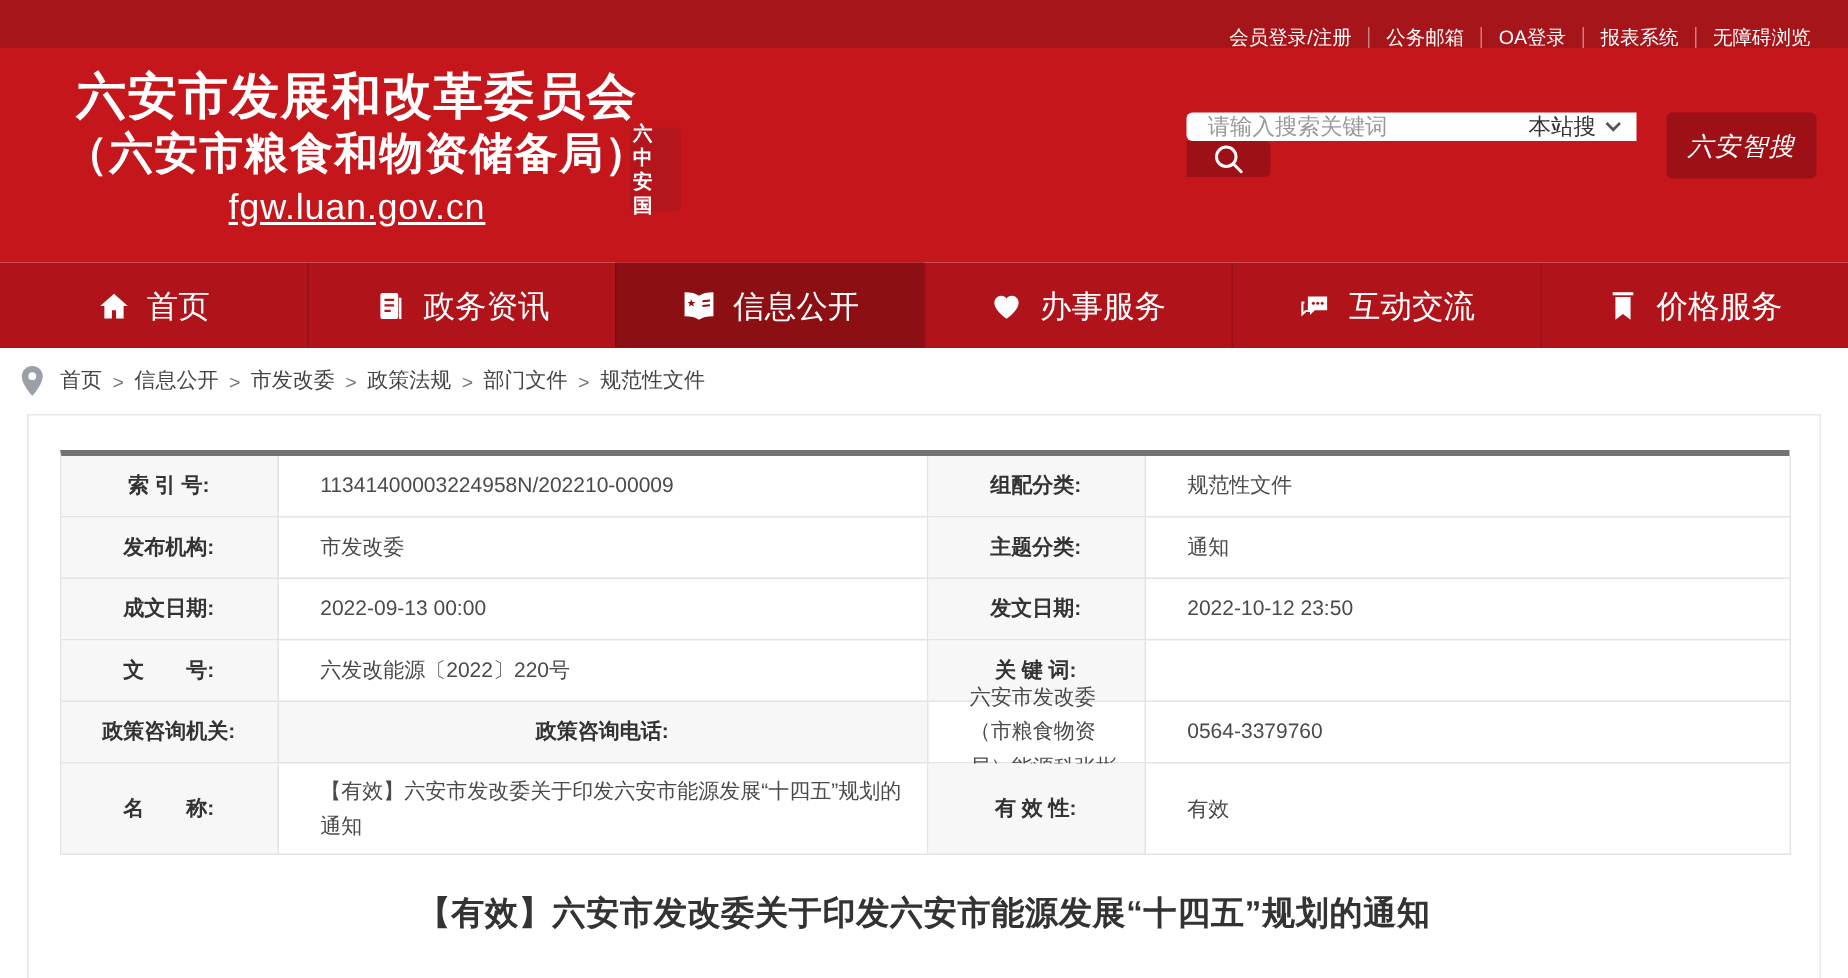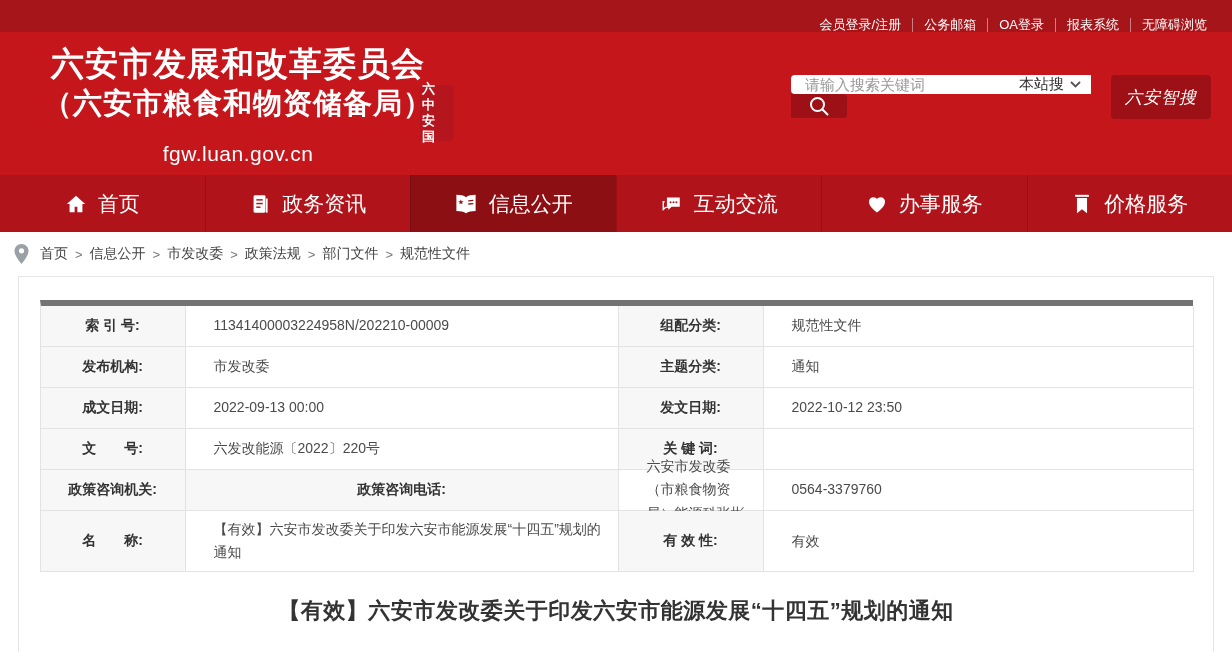--- a/index.html
+++ b/index.html
@@ -11,21 +11,21 @@
     align-items: flex-end; padding-right: 14px; }
   .topbar a { color: #fff; font-size: 13px; text-decoration: none; padding: 0 11px;
     border-right: 1px solid rgba(255,255,255,.45); line-height: 14px; cursor: pointer; }
   .topbar a:last-child { border-right: none; }
 
   
   .header { height: 143px; background: #C5161C; position: relative; }
   .brand { position: absolute; left: 12px; top: 12px; width: 452px; text-align: center; color: #fff; }
   .brand-line1 { font-size: 33px; font-weight: bold; letter-spacing: 1px; line-height: 40px; }
   .brand-line2 { font-size: 29px; font-weight: bold; letter-spacing: 1px; line-height: 38px; }
-  .brand-domain { font-size: 21px; margin-top: 20px; letter-spacing: .5px; }
+  .brand-domain { font-size: 24px; margin-top: 3px; letter-spacing: .5px; text-decoration: underline; }
   .seal { position: absolute; left: 420px; top: 53px; width: 34px; height: 56px;
     background: #B5161D; border-radius: 4px; display: grid; grid-template-columns: 1fr 1fr;
     align-content: center; justify-items: center; color: #fff; font-size: 13px; line-height: 16px;
     font-weight: bold; padding: 2px; }
   .searchwrap { position: absolute; right: 21px; top: 43px; display: flex; align-items: center; }
   .searchbox { display: flex; align-items: stretch; height: 44px; flex-direction: column; }
   .search-input-area { background: #fff; border-radius: 4px 0 0 4px; width: 300px;
     display: flex; align-items: center; padding: 0 10px 0 14px; }
   .search-input-area input { border: none; outline: none; flex: 1; font-size: 15px;
     color: #333; font-family: "Liberation Sans", sans-serif; min-width: 0; }
@@ -51,21 +51,21 @@
   .crumbbar .pin { margin-right: 10px; display: flex; }
   .crumb-item { color: #444; font-size: 14px; text-decoration: none; cursor: pointer; }
   .crumb-sep { color: #777; font-size: 13px; margin: 0 7px; }
 
   
   .panel { position: absolute; left: 18px; top: 276px; width: 1196px; height: 400px;
     background: #fff; border: 1px solid #e6e6e6; }
   .meta-table { width: 1153px; margin: 23px auto 0; display: grid;
     grid-template-columns: 145px 433px 145px 430px;
     grid-template-rows: repeat(5, 41px) auto;
-    border-top: 6px solid #737373; border-left: 1px solid #e3e3e3; }
+    border-top: 4px solid #737373; border-left: 1px solid #e3e3e3; }
   .cell { border-right: 1px solid #e3e3e3; border-bottom: 1px solid #e3e3e3;
     display: flex; align-items: center; font-size: 14px; }
   .cell.label { background: #f7f7f7; justify-content: center; font-weight: bold;
     color: #333; text-align: center; padding: 4px 6px; }
   .cell.value { color: #4a4a4a; padding: 7px 12px 7px 28px; line-height: 1.65; }
   .doc-title { margin-top: 24px; text-align: center; font-size: 22px; font-weight: bold;
     color: #333; letter-spacing: .5px; }
 </style>
 </head>
 <body>
@@ -128,37 +128,37 @@
   <div class="nav-item active">
     <svg width="24" height="22" viewBox="0 0 26 24">
       <path fill="#fff" d="M13 4.5C10.6 2.8 7.2 2 2.5 2v17.5c4.7 0 8.1.8 10.5 2.5 2.4-1.7 5.8-2.5 10.5-2.5V2c-4.7 0-8.1.8-10.5 2.5z"></path>
       <polygon fill="#8C0F14" points="7.3,7 8.2,9 10.3,9.1 8.7,10.4 9.3,12.4 7.3,11.2 5.6,12.4 6.2,10.4 4.6,9.1 6.6,9"></polygon>
       <line x1="15.5" y1="8.5" x2="21" y2="8" stroke="#8C0F14" stroke-width="1.4"></line>
       <line x1="15.5" y1="12" x2="21" y2="11.5" stroke="#8C0F14" stroke-width="1.4"></line>
     </svg>
     <span>信息公开</span>
   </div>
   <div class="nav-item">
+    <svg width="22" height="22" viewBox="0 0 24 24">
+      <path fill="#fff" d="M12 21.2S3.2 15.4 3.2 9.6c0-2.8 2.2-5 5-5 1.6 0 3 .8 3.8 2 .8-1.2 2.2-2 3.8-2 2.8 0 5 2.2 5 5 0 5.8-8.8 11.6-8.8 11.6z"></path>
+    </svg>
+    <span>办事服务</span>
+  </div>
+  <div class="nav-item">
     <svg width="23" height="22" viewBox="0 0 24 24">
       <path fill="#fff" d="M7 5h14v10h-9l-3.5 3.5V15H7z"></path>
       <path fill="none" stroke="#fff" stroke-width="1.5" d="M4.5 9.5H3V18l2.5-2.3H11"></path>
       <circle cx="11" cy="10" r="1.1" fill="#B0131A"></circle>
       <circle cx="14.2" cy="10" r="1.1" fill="#B0131A"></circle>
       <circle cx="17.4" cy="10" r="1.1" fill="#B0131A"></circle>
     </svg>
     <span>互动交流</span>
   </div>
   <div class="nav-item">
     <svg width="22" height="22" viewBox="0 0 24 24">
-      <path fill="#fff" d="M12 21.2S3.2 15.4 3.2 9.6c0-2.8 2.2-5 5-5 1.6 0 3 .8 3.8 2 .8-1.2 2.2-2 3.8-2 2.8 0 5 2.2 5 5 0 5.8-8.8 11.6-8.8 11.6z"></path>
-    </svg>
-    <span>办事服务</span>
-  </div>
-  <div class="nav-item">
-    <svg width="22" height="22" viewBox="0 0 24 24">
       <rect x="4.5" y="2" width="15" height="2.2" fill="#fff"></rect>
       <path fill="#fff" d="M6.5 5.5h11V22l-5.5-4.2L6.5 22z"></path>
     </svg>
     <span>价格服务</span>
   </div>
 </div>
 
 <div class="crumbbar">
   <span class="pin">
     <svg width="17" height="22" viewBox="0 0 17 22">

